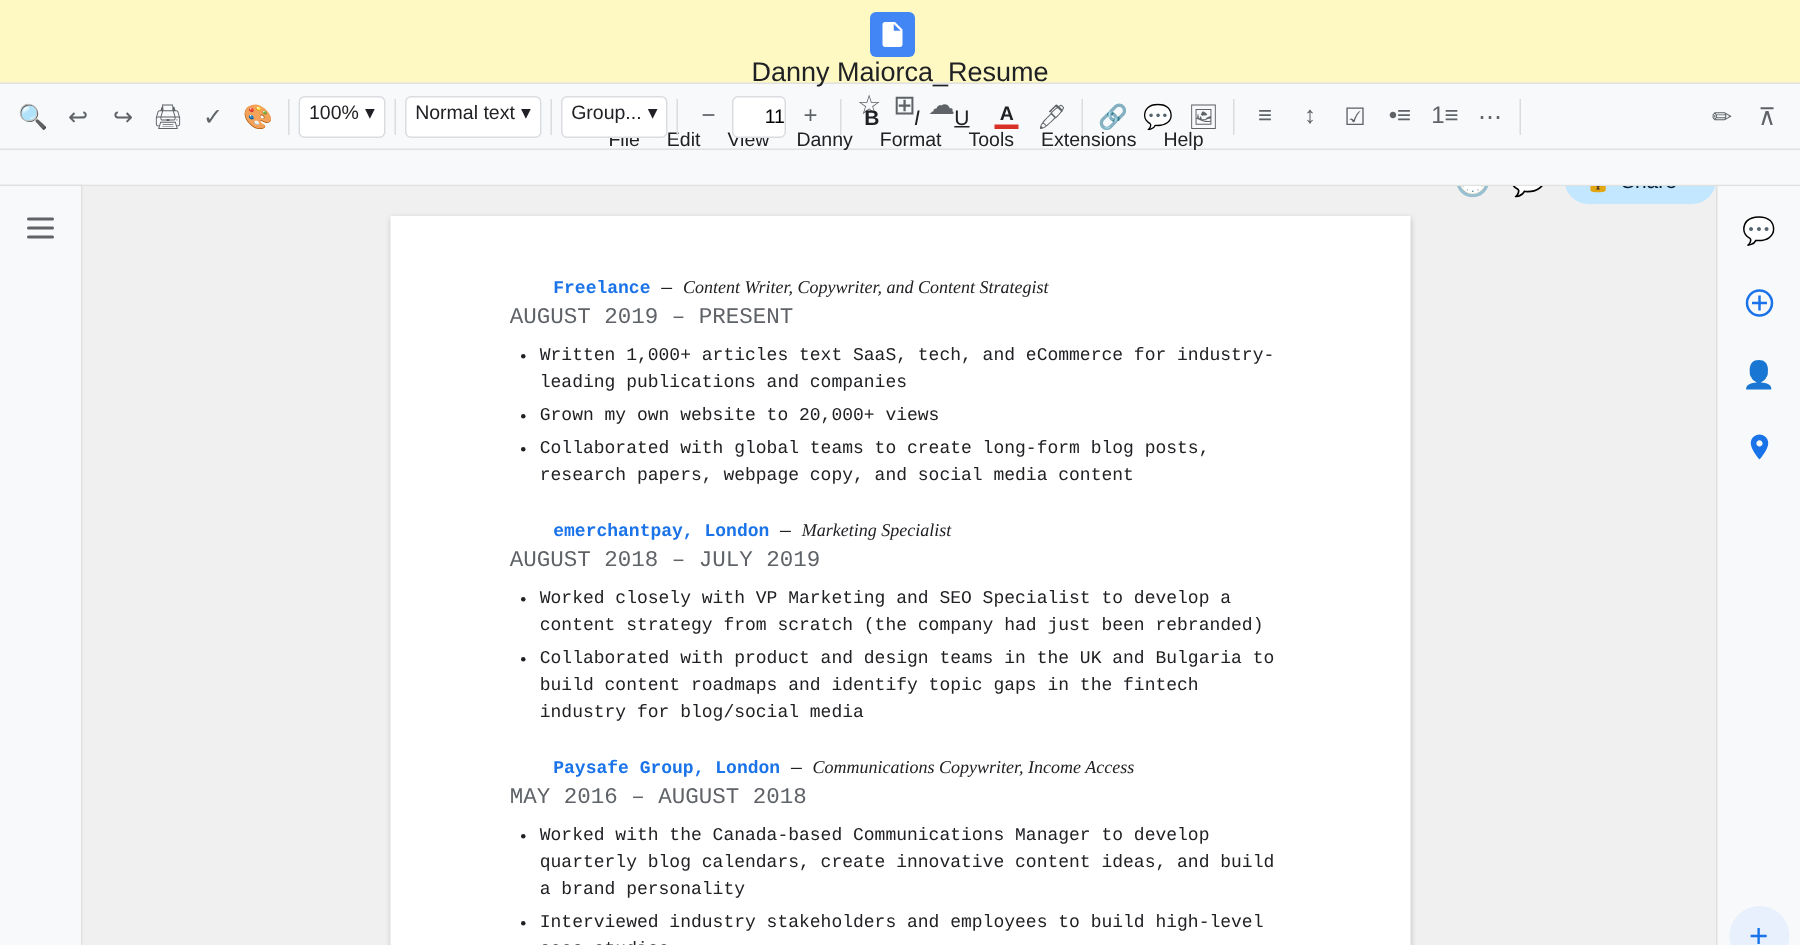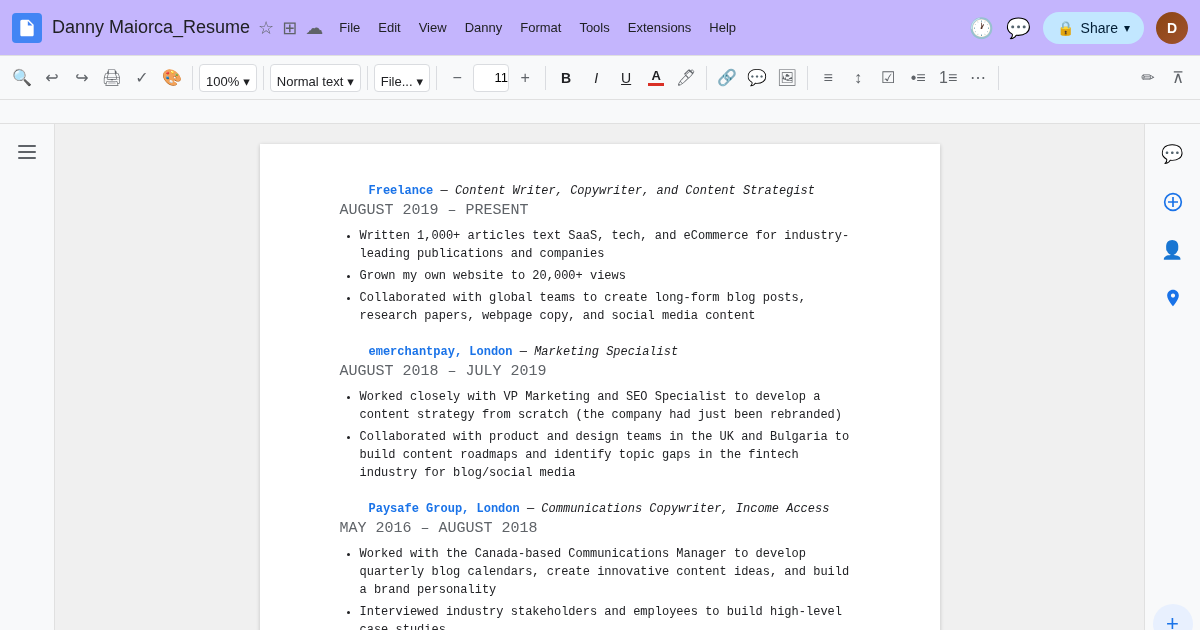--- a/index.html
+++ b/index.html
@@ -2,24 +2,25 @@
 <html><head>
   <meta charset="utf-8">
   <style>
     * { box-sizing: border-box; margin: 0; padding: 0; }
     body { font-family: Arial, sans-serif; background: #f0f0f0; width: 1200px; height: 630px; overflow: hidden; }
 
     
     #title-bar {
       display: flex;
       align-items: center;
-      background: #c4b5fd;
+      background: #fef9c3;
       padding: 8px 12px;
       height: 56px;
       border-bottom: 1px solid #e0e0e0;
+      flex-direction: column;
     }
     #app-icon {
       width: 30px; height: 30px;
       background: #4285f4;
       border-radius: 4px;
       display: flex; align-items: center; justify-content: center;
       margin-right: 10px;
       flex-shrink: 0;
     }
     #app-icon svg { width: 20px; height: 20px; }
@@ -95,21 +96,21 @@
       color: #5f6368;
       font-size: 16px;
       border: none; background: transparent;
     }
     .toolbar-separator {
       width: 1px; height: 24px;
       background: #dadce0;
       margin: 0 4px;
     }
     .toolbar-dropdown {
-      display: flex; align-items: flex-end;
+      display: flex; align-items: flex-start;
       background: #fff;
       border: 1px solid #dadce0;
       border-radius: 4px;
       padding: 2px 6px;
       cursor: pointer;
       font-size: 13px;
       color: #202124;
       height: 28px;
       gap: 4px;
     }
@@ -204,21 +205,21 @@
     }
     #ruler-content {
       margin-left: 55px;
       height: 100%;
       background: #f8f9fa;
     }
 
     
     .doc-section { margin-bottom: 20px; }
     .company-name { color: #1a73e8; font-weight: bold; margin-left: 29px; }
-    .company-italic { font-style: italic; }
+    .company-italic { font-style: italic; font-family: Liberation Serif, serif; }
     .date-line { font-size: 15px; color: #5f6368; margin: 4px 0 8px 0; font-family: 'Courier New'; }
     .bullet-list { margin-left: 20px; list-style: disc; }
     .bullet-list li { margin-bottom: 4px; line-height: 1.5; }
     .job-title-line { margin-bottom: 2px; }
   </style>
 </head>
 <body>
 
 <div id="title-bar">
   <div id="app-icon">
@@ -268,21 +269,21 @@
     <span>100%</span>
     <span>▾</span>
   </div>
   <div class="toolbar-separator"></div>
   <div class="toolbar-dropdown">
     <span>Normal text</span>
     <span>▾</span>
   </div>
   <div class="toolbar-separator"></div>
   <div class="toolbar-dropdown">
-    <span>File...</span>
+    <span>Group...</span>
     <span>▾</span>
   </div>
   <div class="toolbar-separator"></div>
   <div id="font-size-ctrl">
     <button class="toolbar-btn">−</button>
     <input id="font-size-btn" type="text" value="11" style="">
     <button class="toolbar-btn">+</button>
   </div>
   <div class="toolbar-separator"></div>
   <button class="toolbar-btn bold-btn">B</button>

